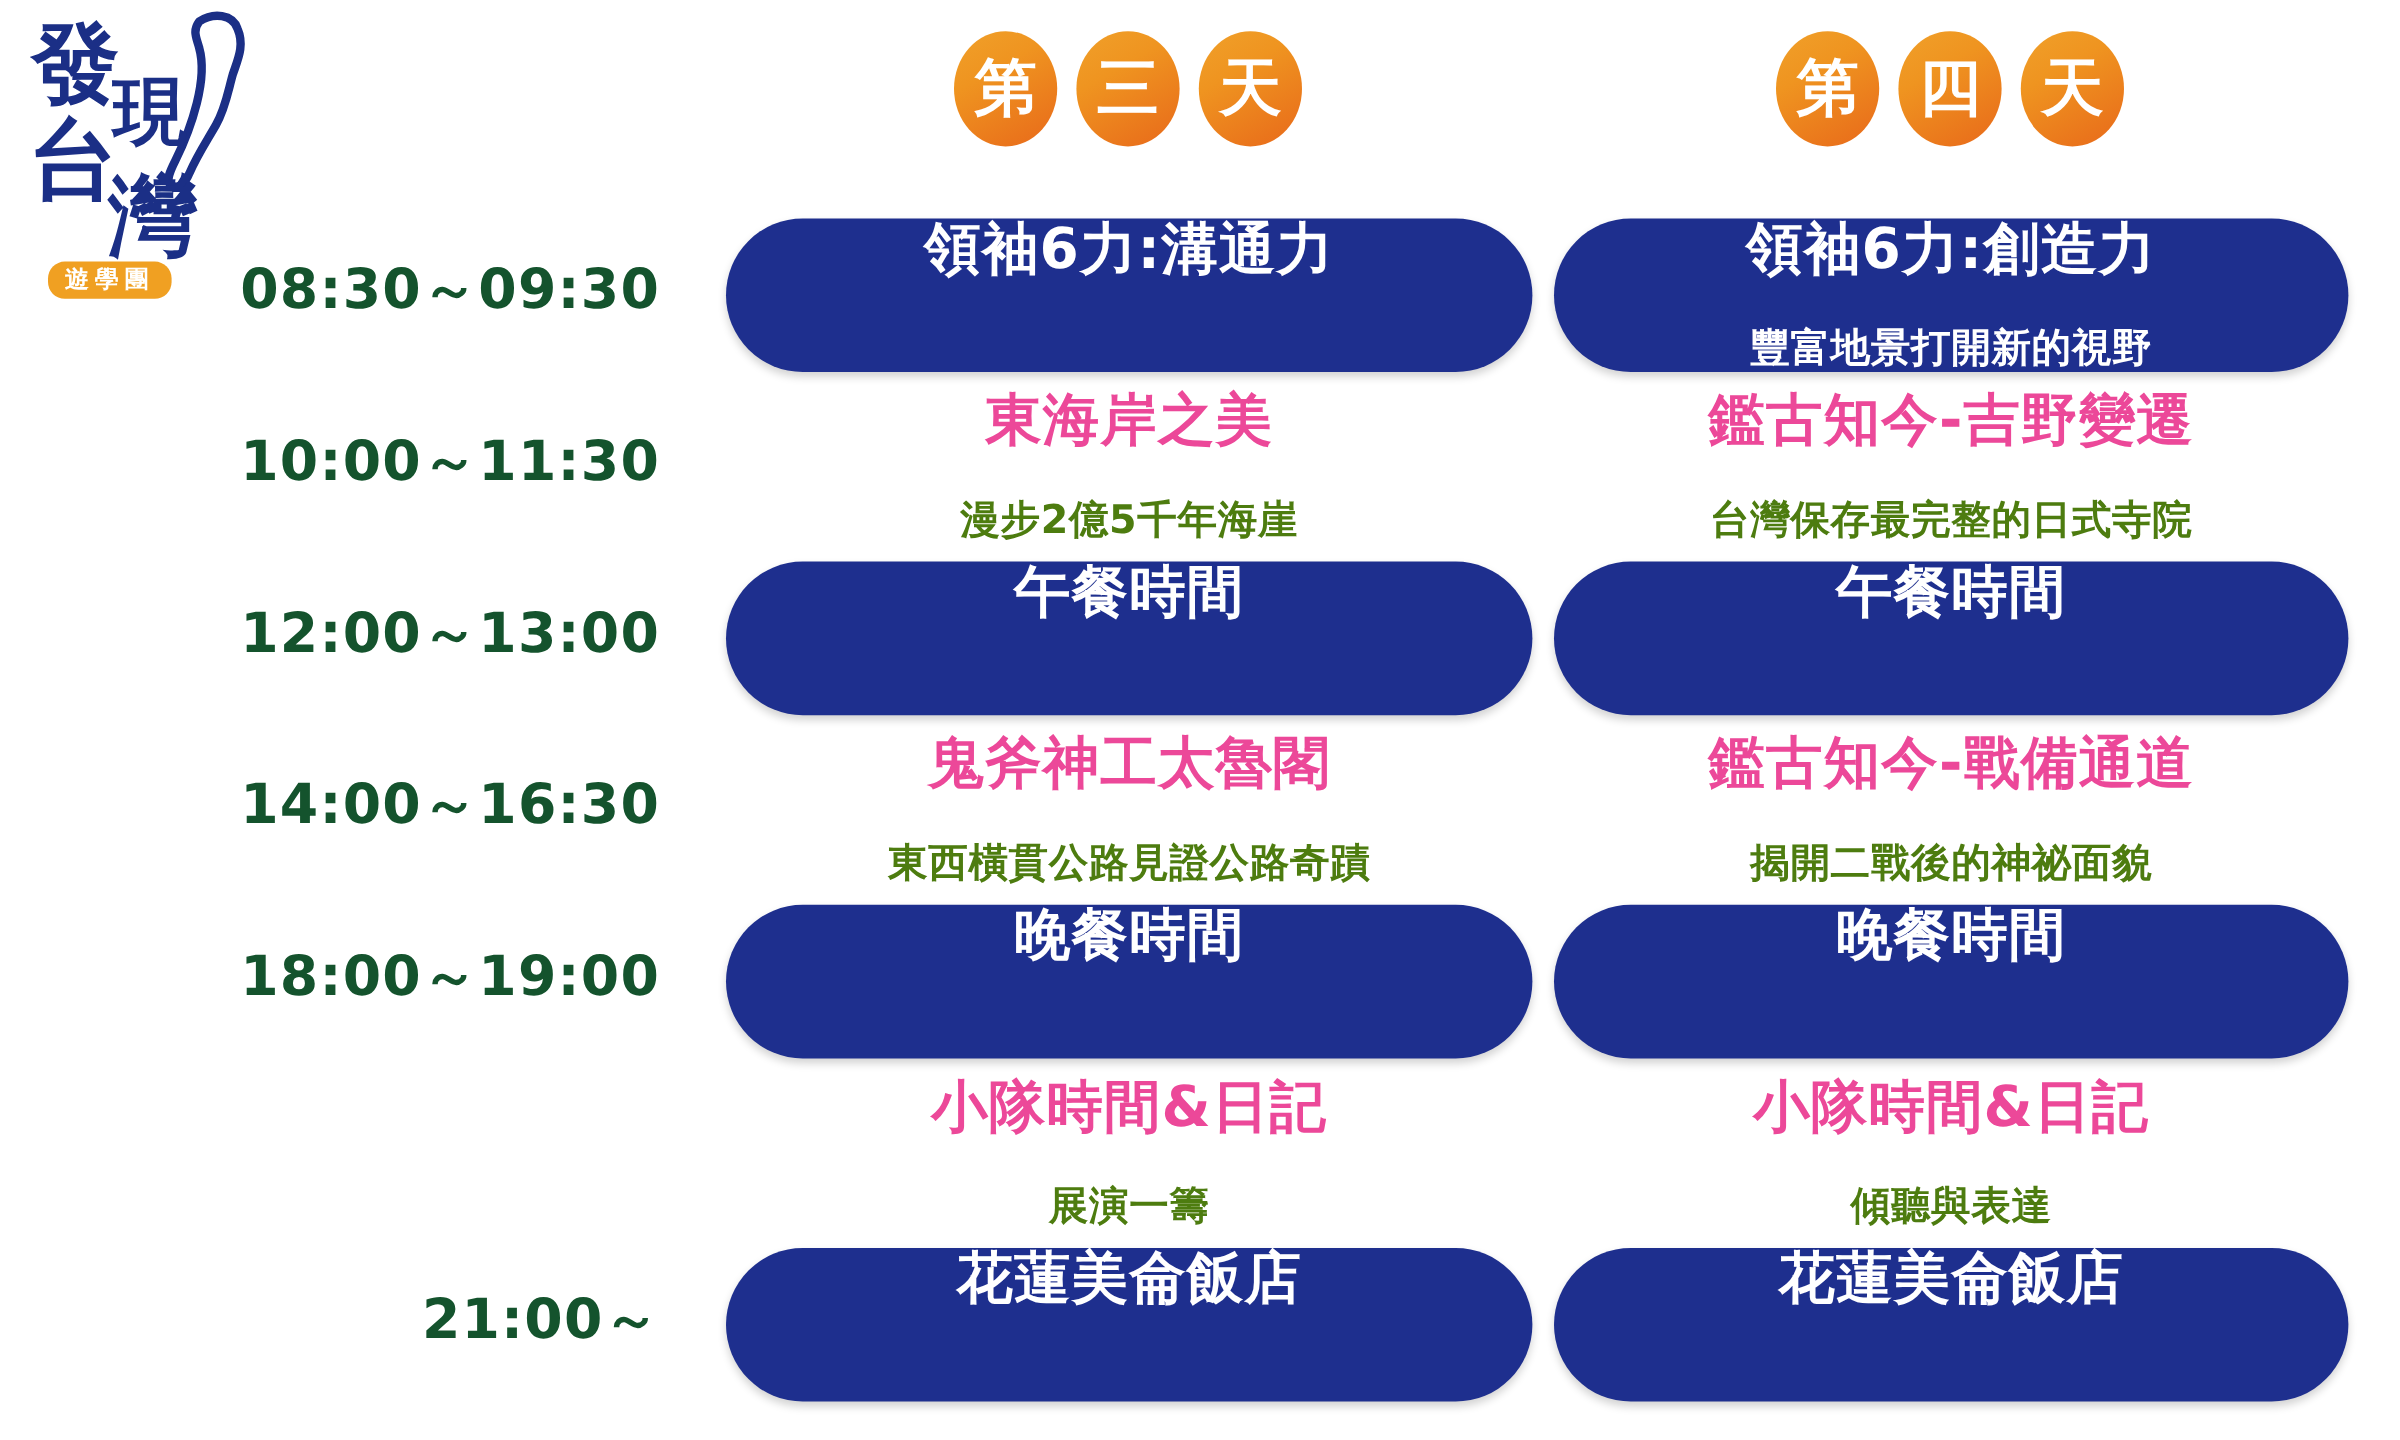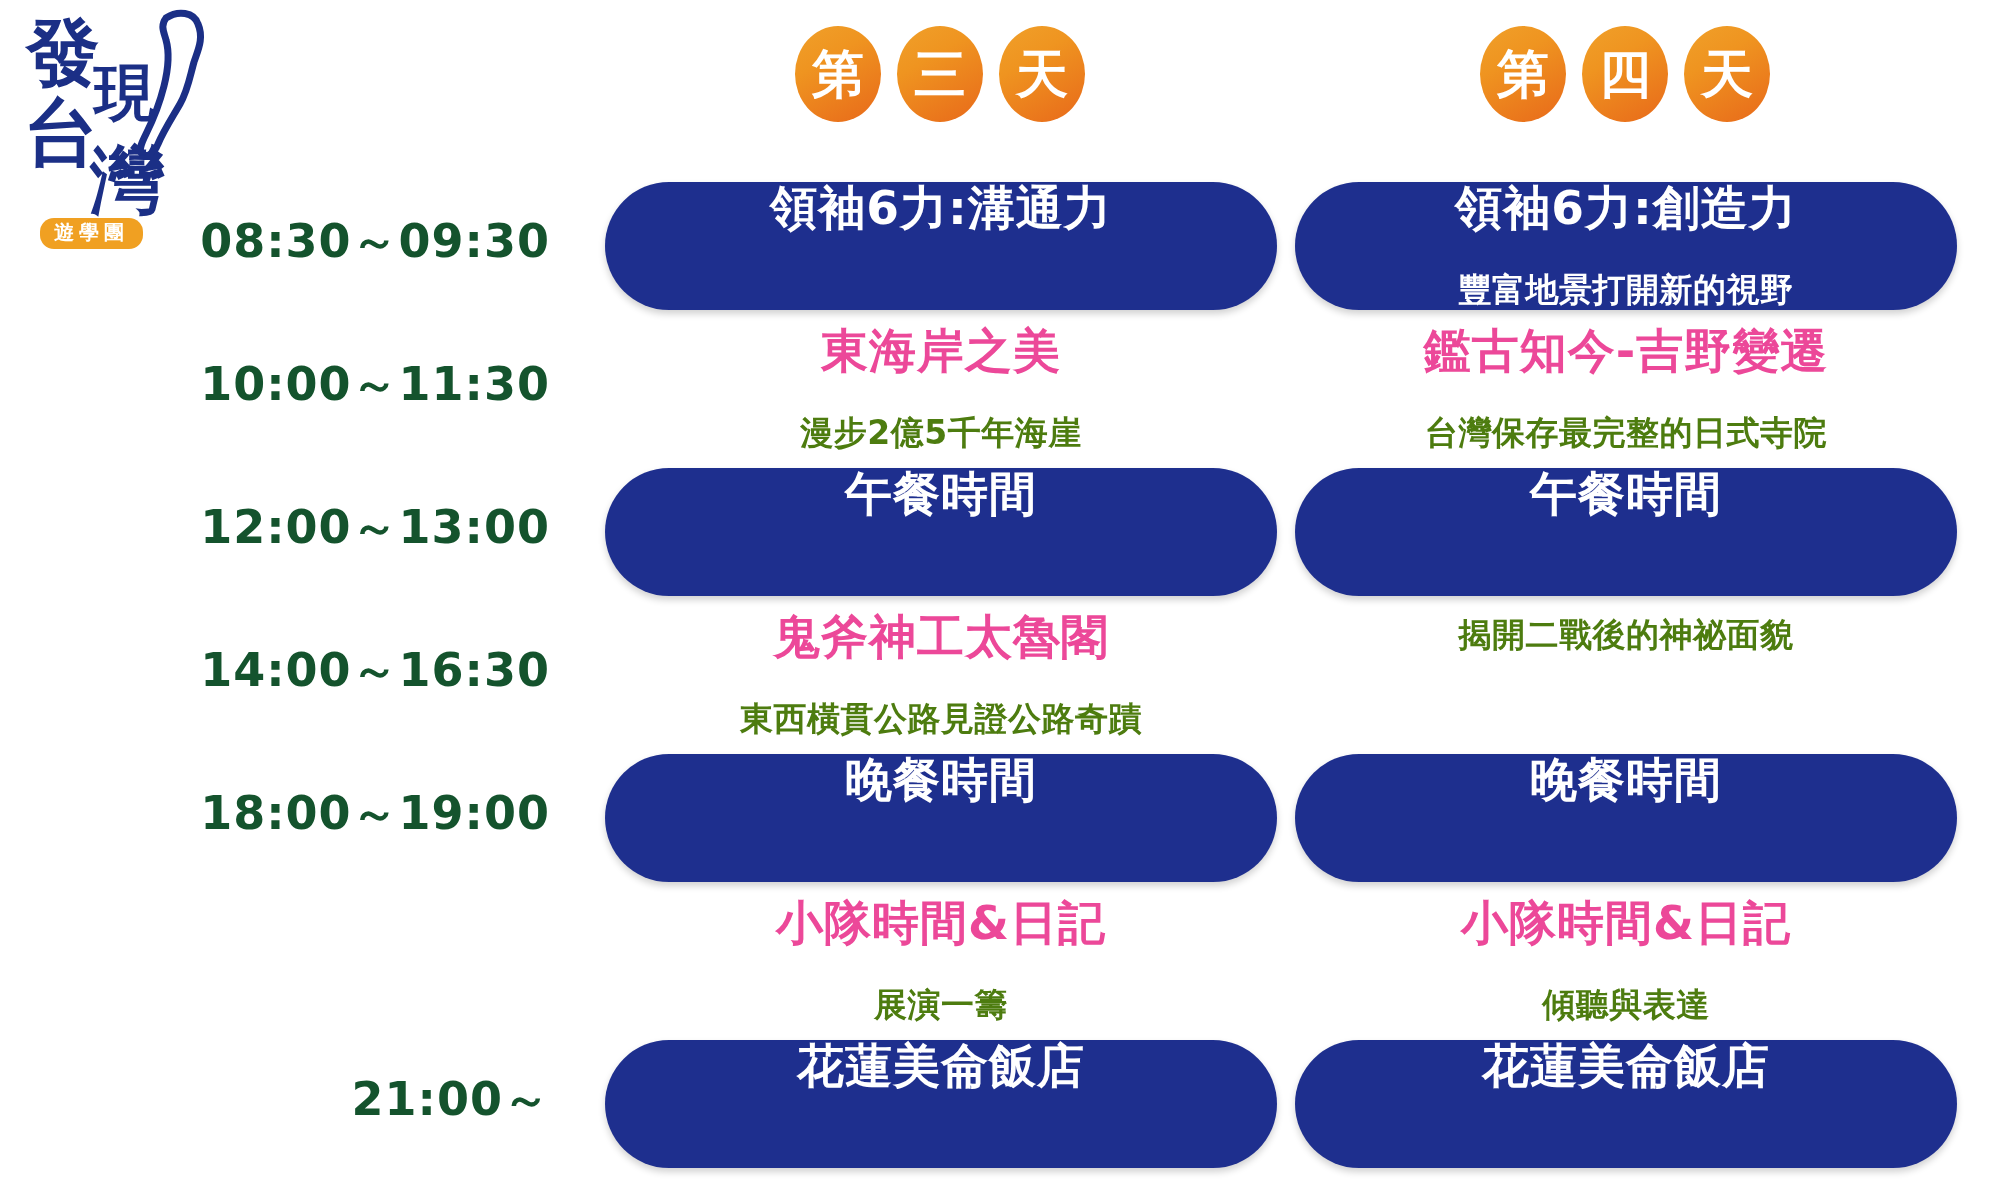--- a/index.html
+++ b/index.html
@@ -205,20 +205,21 @@
     </div>
   </div>
 
   <div class="row">
     <div class="time-cell">14:00～16:30</div>
     <div class="cell c3 plain">
       <div class="cell-title">鬼斧神工太魯閣</div>
       <div class="cell-sub">東西橫貫公路見證公路奇蹟</div>
     </div>
     <div class="cell c4 plain">
+      <div class="cell-title">鑑古知今-戰備通道</div>
       <div class="cell-sub">揭開二戰後的神祕面貌</div>
     </div>
   </div>
 
   <div class="row">
     <div class="time-cell">18:00～19:00</div>
     <div class="cell c3 pill single">
       <div class="cell-title">晚餐時間</div>
 
     </div>

